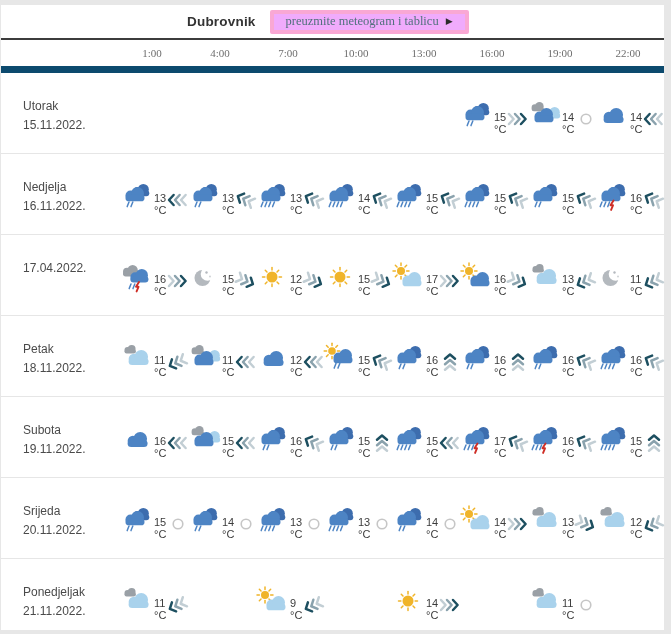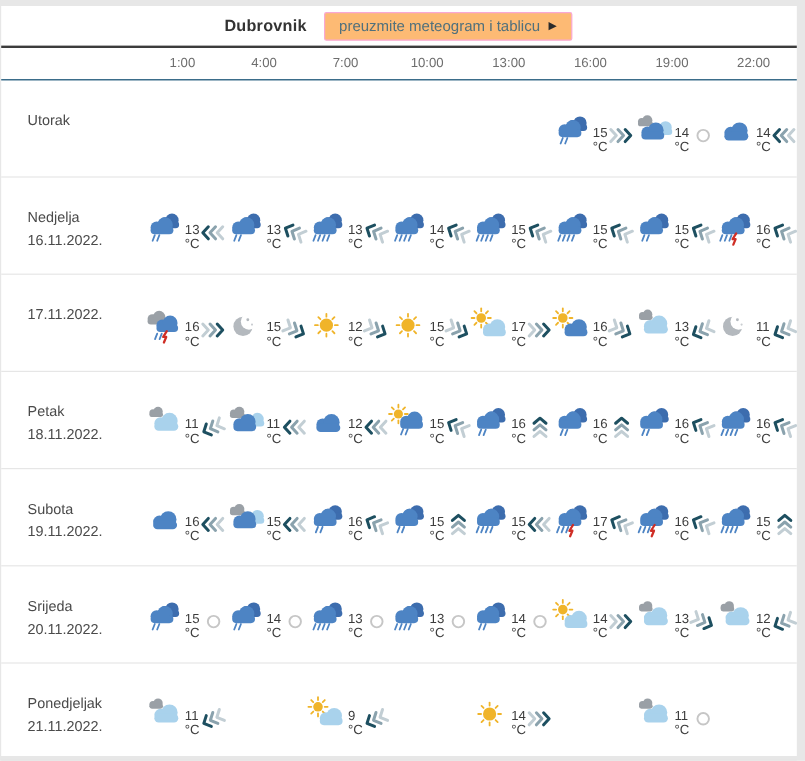--- a/index.html
+++ b/index.html
@@ -18,30 +18,31 @@
   .hdr{
     height:33px;display:flex;align-items:center;
     border-bottom:2px solid #3c3c3c;
   }
   .loc{
     margin-left:186px;font-size:13.5px;font-weight:bold;color:#333;
     letter-spacing:.2px;
   }
   .dl-btn{
     margin-left:14px;height:24px;display:flex;align-items:center;gap:7px;
-    background:#fdba74;border:1px solid #f9a8d4;border-radius:2px;
+    background:#f0abfc;border:4px solid #f9a8d4;border-radius:2px;
     padding:0 12px;font-size:12.5px;color:#50707c;cursor:pointer;
-    font-family:Liberation Sans, sans-serif;
+    font-family:Liberation Serif, serif;
   }
   .dl-btn .tri{color:#2b2b2b;font-size:9px;line-height:1;}
   
   .times{
     display:grid;grid-template-columns:117px repeat(8,68px);
     height:26px;align-items:center;
-    border-bottom:1px solid #0c4a6e;
+    border-bottom:7px solid #0c4a6e;
+    font-family:Liberation Serif, serif;
   }
   .time-h{ text-align:center;font-size:11px;color:#6e6e6e; }
   
   .day-row{
     display:grid;grid-template-columns:117px repeat(8,68px);
     height:80px;border-bottom:1px solid #e6e6e6;
   }
   .day-row:last-child{border-bottom:1px solid #e6e6e6;}
   .day-label{padding:24px 0 0 22px;color:#4a4a4a;font-size:12px;line-height:1.55;}
   .cell{
@@ -74,20 +75,21 @@
       <div class="time-h">13:00</div>
       <div class="time-h">16:00</div>
       <div class="time-h">19:00</div>
       <div class="time-h">22:00</div>
     </div>
 
   <div id="days">
       <div class="day-row">
         <div class="day-label">
           <div>Utorak</div>
+          <div>15.11.2022.</div>
         </div>
         <div class="cell"></div>
         <div class="cell"></div>
         <div class="cell"></div>
         <div class="cell"></div>
         <div class="cell"></div>
         <div class="cell">
           <div class="wicon">
             <svg width="36" height="30" viewBox="0 0 36 30">
               <g transform="translate(13,2) scale(0.85)" fill="#3d6dae">
@@ -393,21 +395,21 @@
                 <path d="M7.6 4 L3 9 L7.6 14" stroke="#1d4f60" fill="none" stroke-width="2.5" stroke-linejoin="round" stroke-linecap="round"></path>
                 <path d="M13.6 4 L9 9 L13.6 14" stroke="#8aa2ad" fill="none" stroke-width="2.5" stroke-linejoin="round" stroke-linecap="round"></path>
                 <path d="M19.6 4 L15 9 L19.6 14" stroke="#c2ced4" fill="none" stroke-width="2.5" stroke-linejoin="round" stroke-linecap="round"></path>
               </g>
             </svg>
           </div>
         </div>
       </div>
       <div class="day-row">
         <div class="day-label">
-          <div>17.11.2022.</div>
+          <div>17.04.2022.</div>
         </div>
         <div class="cell">
           <div class="wicon">
             <svg width="36" height="30" viewBox="0 0 36 30">
               <g transform="translate(3,2) scale(0.8)" fill="#9aa0a6">
                 <circle cx="7.5" cy="8.5" r="5"></circle>
                 <circle cx="14.5" cy="6.5" r="6.5"></circle>
                 <rect x="2.5" y="7.5" width="19" height="6.8" rx="3.4"></rect>
               </g>
               <g transform="translate(10,6) scale(0.95)" fill="#4d84c4">

